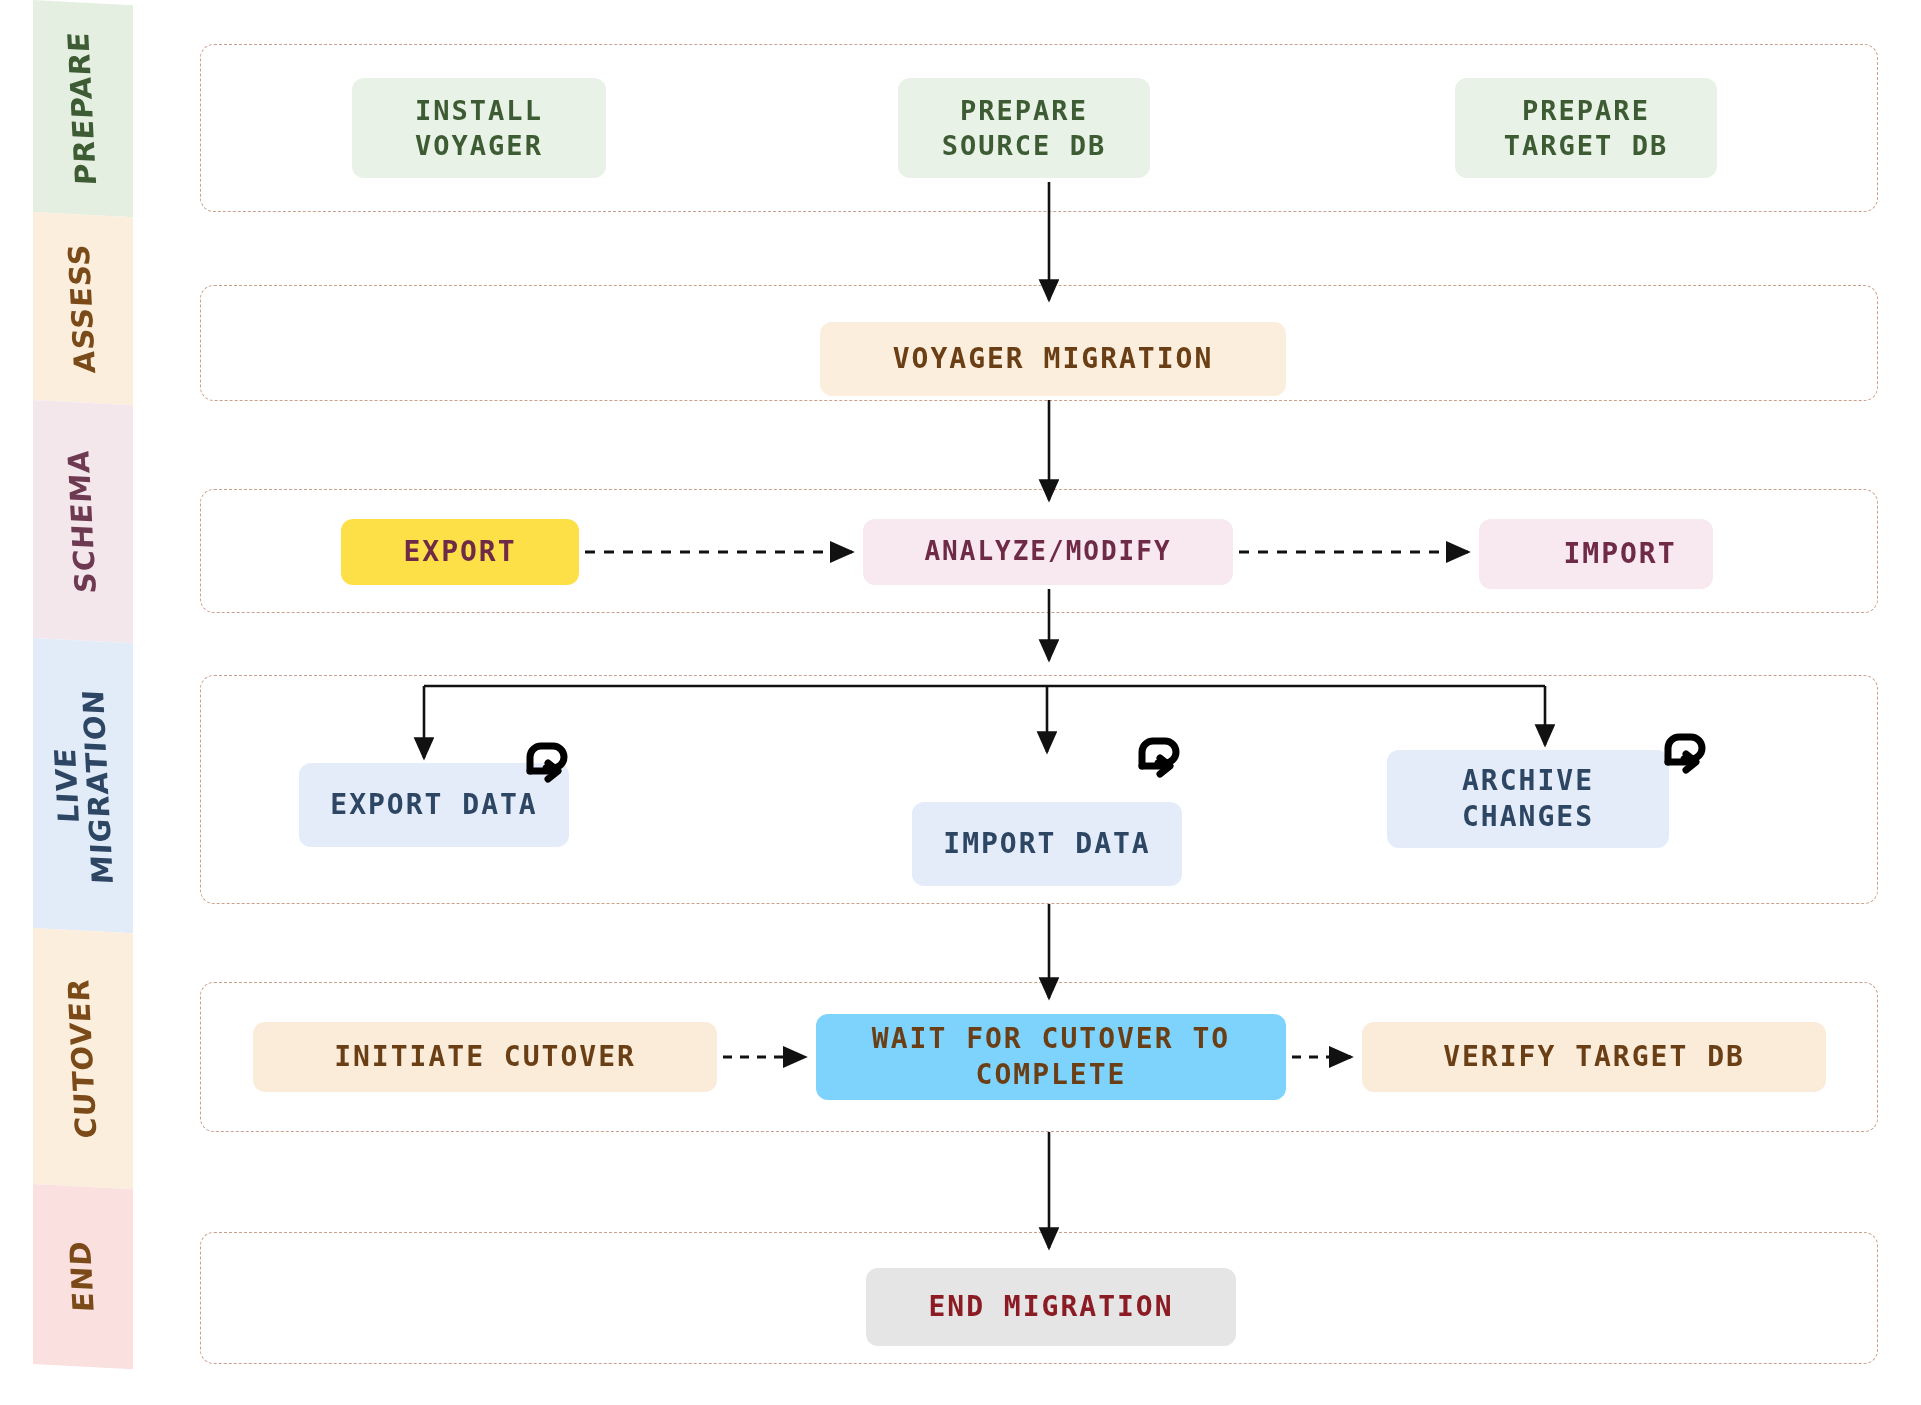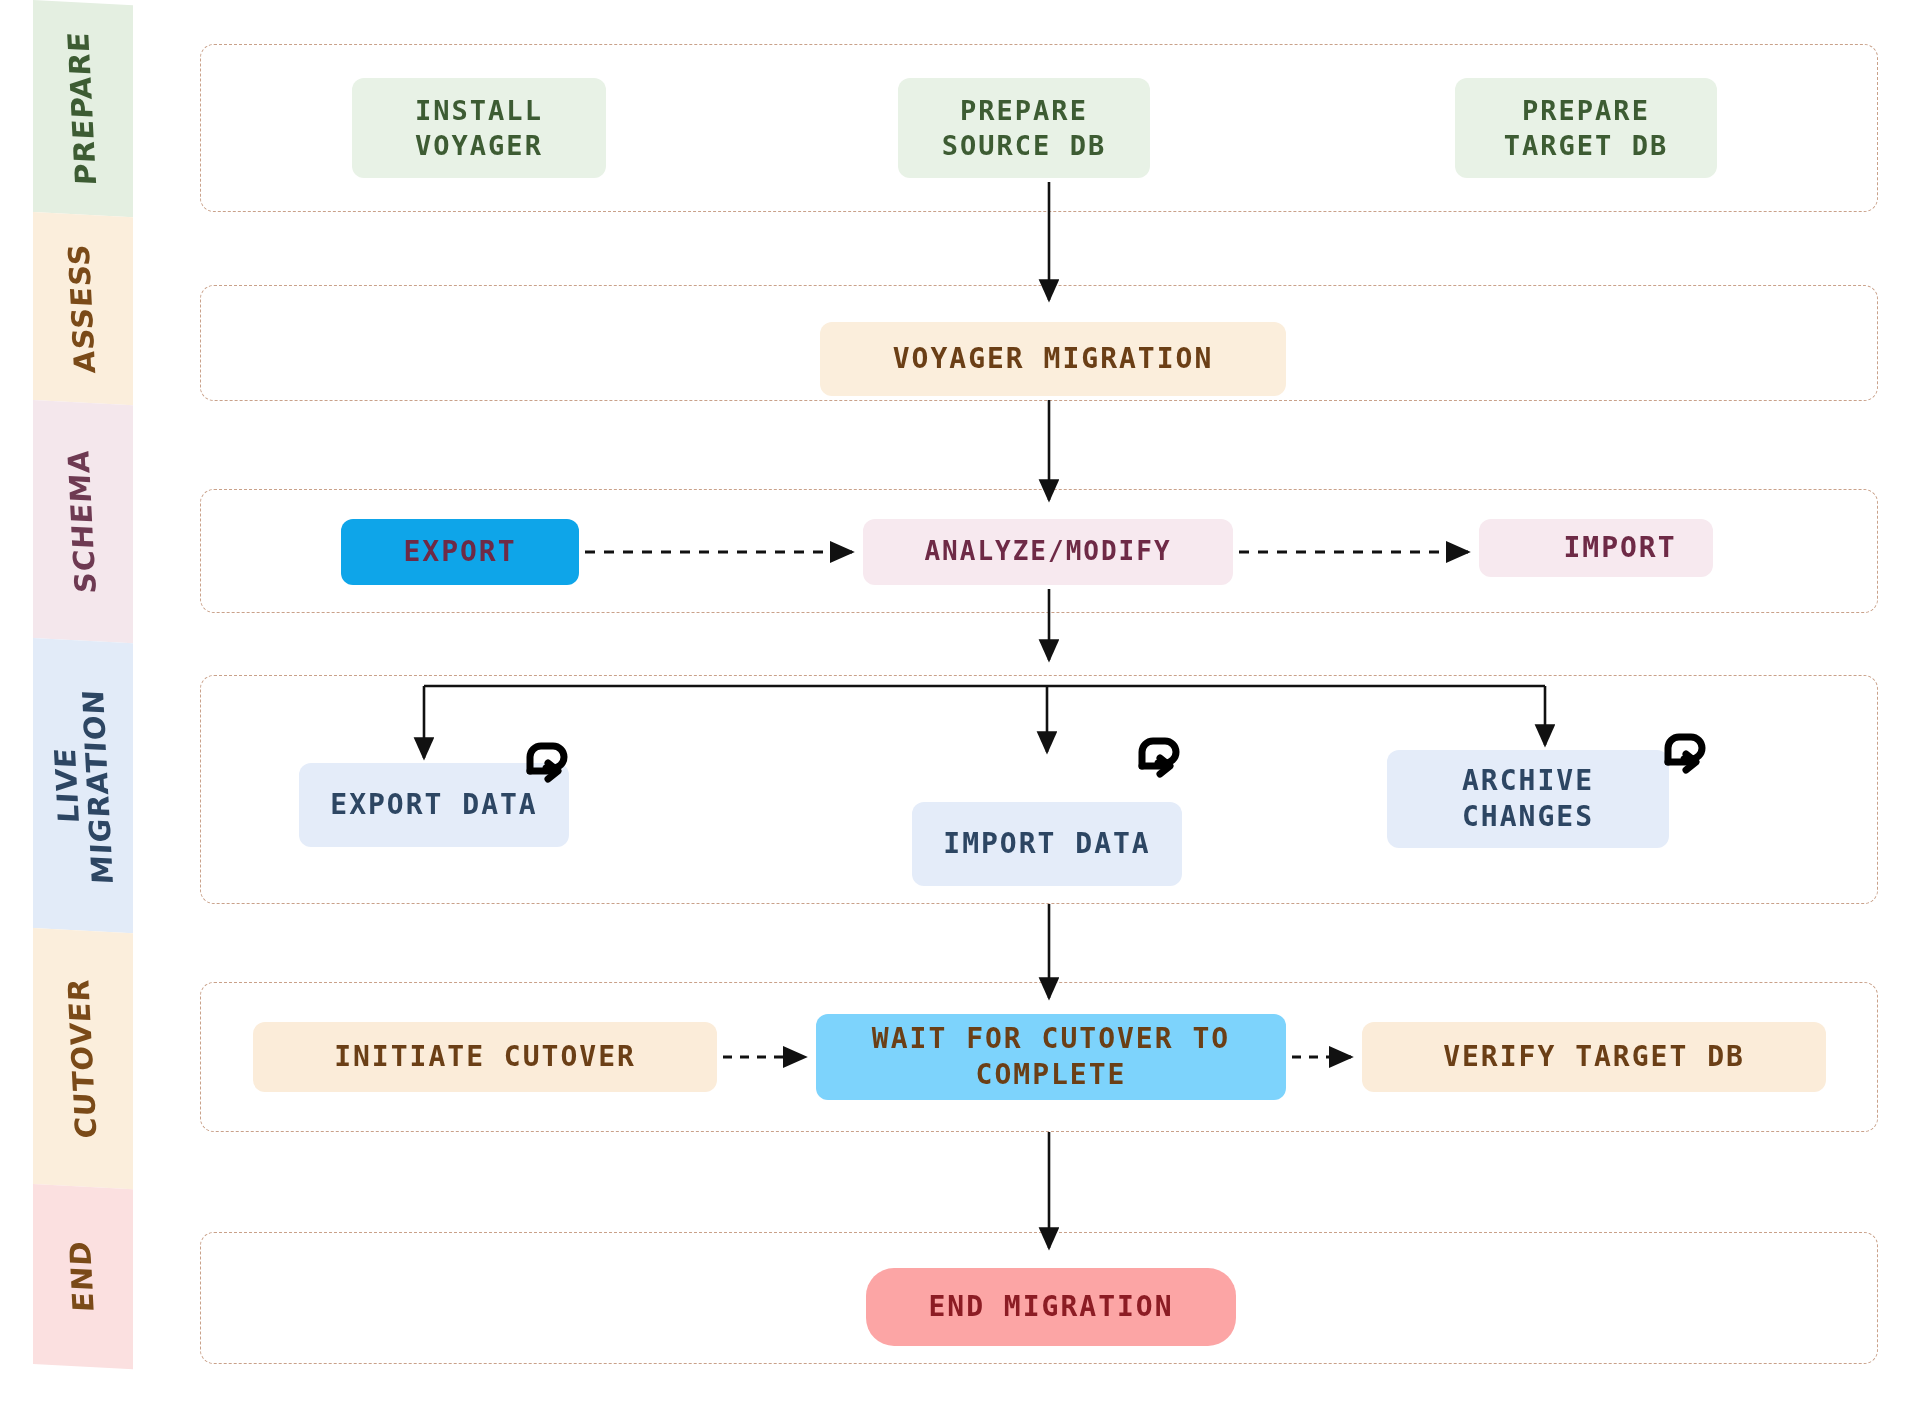--- a/index.html
+++ b/index.html
@@ -126,26 +126,26 @@
 SOURCE DB</div>
 
 <div class="node" style="left:1455px;top:78px;width:262px;height:100px;
             background:#e8f2e6;color:#3d5c33;font-size:27px;">PREPARE
 TARGET DB</div>
 
 <div class="node" style="left:820px;top:322px;width:466px;height:74px;
             background:#fbeedc;color:#6b3f16;font-size:28px;">VOYAGER MIGRATION</div>
 
 <div class="node" style="left:341px;top:519px;width:238px;height:66px;
-            background:#0ea5e9;color:#6e2a46;font-size:28px;">EXPORT</div>
+            background:#fde047;color:#6e2a46;font-size:28px;">EXPORT</div>
 
 <div class="node" style="left:863px;top:519px;width:370px;height:66px;
             background:#f7e9ef;color:#6e2a46;font-size:26px;">ANALYZE/MODIFY</div>
 
-<div class="node" style="left:1479px;top:519px;width:234px;height:58px;
+<div class="node" style="left:1479px;top:519px;width:234px;height:70px;
             background:#f7e9ef;color:#6e2a46;font-size:28px;padding-left:48px;">IMPORT</div>
 
 <div class="node" style="left:299px;top:763px;width:270px;height:84px;
             background:#e4ecf9;color:#2d4663;font-size:28px;">EXPORT DATA</div>
 <svg class="loop-icon" style="left:512px;top:735px;" viewBox="0 0 64 56">
   <path d="M18 36 L18 22 A11 11 0 0 1 29 11 L41 11 A11 11 0 0 1 41 33 L34 33" fill="none" stroke="#000" stroke-width="7" stroke-linecap="round"></path>
   <path d="M18 36 L44 36" fill="none" stroke="#000" stroke-width="7" stroke-linecap="round"></path>
   <path d="M36 28 L46 36 L36 44" fill="none" stroke="#000" stroke-width="7" stroke-linecap="round" stroke-linejoin="round"></path>
 </svg>
 
@@ -170,21 +170,21 @@
             background:#fbecd9;color:#6b3f16;font-size:28px;border-radius:12px;">INITIATE CUTOVER</div>
 
 <div class="node" style="left:816px;top:1014px;width:470px;height:86px;
             background:#7dd3fc;color:#6b3f16;font-size:28px;">WAIT FOR CUTOVER TO
 COMPLETE</div>
 
 <div class="node" style="left:1362px;top:1022px;width:464px;height:70px;
             background:#fbecd9;color:#6b3f16;font-size:28px;">VERIFY TARGET DB</div>
 
 <div class="node" style="left:866px;top:1268px;width:370px;height:78px;
-            background:#fca5a5;color:#8c1c24;font-size:28px;border-radius:28px;">END MIGRATION</div>
+            background:#e5e5e5;color:#8c1c24;font-size:28px;">END MIGRATION</div>
 
 <svg id="connectors">
   <defs>
     <marker id="arrowhead" markerWidth="10" markerHeight="10" refX="8" refY="4" orient="auto" markerUnits="strokeWidth">
       <path d="M0,0 L9,4 L0,8 z" fill="#111111"></path>
     </marker>
     <marker id="arrowhead-thin" markerWidth="10" markerHeight="10" refX="8" refY="4" orient="auto" markerUnits="strokeWidth">
       <path d="M0,0 L9,4 L0,8 z" fill="#111111"></path>
     </marker>
   </defs>

